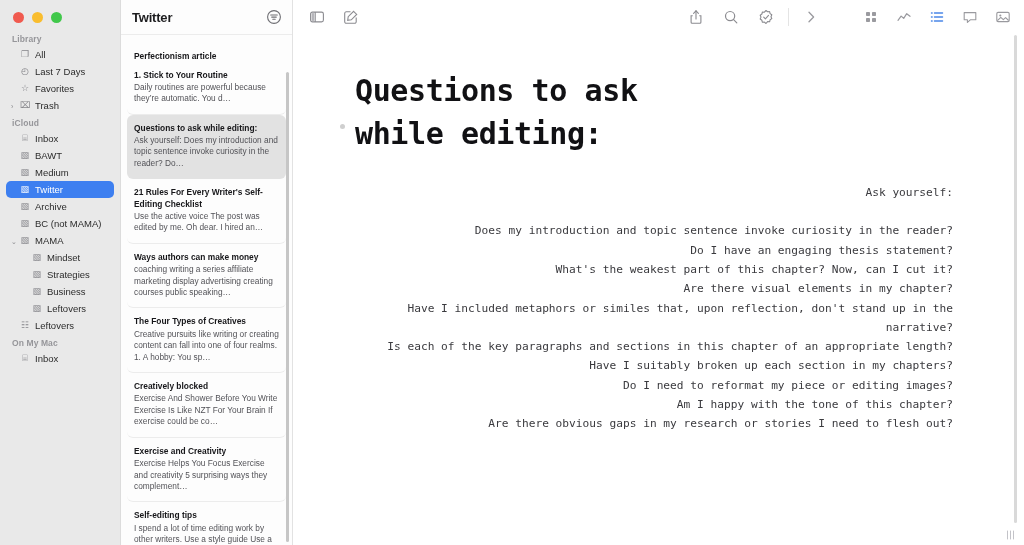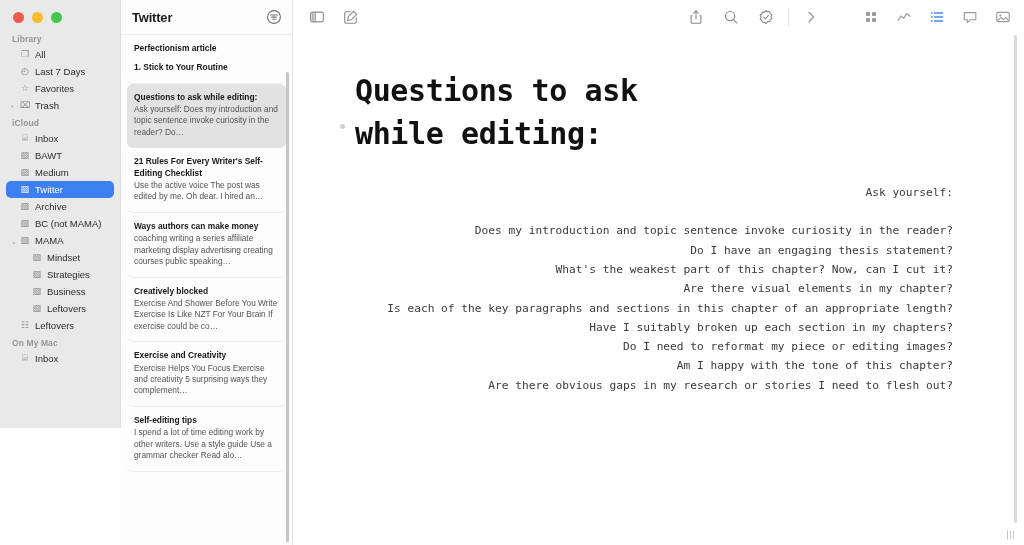--- a/index.html
+++ b/index.html
@@ -5,21 +5,21 @@
   * { margin:0; padding:0; box-sizing:border-box; }
   html, body {
     width:1024px; height:545px;
     font-family:"Liberation Sans", sans-serif;
     background:#ffffff; overflow:hidden;
   }
   #app { width:1024px; height:545px; display:flex; position:relative; }
 
   
   .sidebar {
-    width:121px; height:428px; flex:0 0 121px;
+    width:121px; height:545px; flex:0 0 121px;
     background:#e9e9e9;
     border-right:1px solid #dcdcdc;
     padding-top:0;
     position:relative;
   }
   .traffic { display:flex; gap:8px; padding:12px 0 0 13px; height:30px; align-items:flex-start; }
   .tl { width:11px; height:11px; border-radius:50%; }
   .tl.red{background:#f05a4f;} .tl.yellow{background:#f9bd2e;} .tl.green{background:#41c84b;}
 
   .sb-group { font-size:8.5px; color:#96969a; padding:4px 0 2px 12px; letter-spacing:0.1px; font-weight:600; }
@@ -48,21 +48,21 @@
     background:#fdfdfd; border-right:1px solid #e2e2e2;
     display:flex; flex-direction:column; position:relative;
   }
   .nl-header {
     height:34px; flex:0 0 34px; display:flex; align-items:center;
     justify-content:space-between; padding:0 10px 0 11px;
     background:#fdfdfd;
   }
   .nl-title { font-size:13px; font-weight:700; color:#1d1d1f; letter-spacing:-0.2px; }
   .filter-btn { width:16px; height:16px; }
-  .nl-scroll { flex:1; overflow:hidden; padding:0 0 0 0; position:relative; border-top:1px solid #ececec; }
+  .nl-scroll { flex:1; overflow:hidden; padding:8px 0 0 0; position:relative; border-top:1px solid #ececec; }
   .note {
     margin:0 6px; padding:8px 7px 9px 7px;
     border-bottom:1px solid #ececec; border-radius:6px;
   }
   .note.selected { background:#e2e2e2; border-bottom-color:transparent; }
   .note-title { font-size:8.4px; font-weight:700; color:#17171a; line-height:1.35; margin-bottom:1px; }
   .note-sub { font-size:8.4px; font-weight:700; color:#17171a; line-height:1.35;margin-top:8px; }
   .note-prev { font-size:8.3px; color:#525257; line-height:1.38; }
   .nl-sbar {
     position:absolute; right:3px; top:72px; width:3px; height:470px;
@@ -237,32 +237,37 @@
           <line x1="5.7" y1="8.1" x2="10.3" y2="8.1" stroke-linecap="round"></line>
           <line x1="6.8" y1="10.2" x2="9.2" y2="10.2" stroke-linecap="round"></line>
         </svg>
       </span>
     </div>
     <div class="nl-scroll">
       <div id="notes">
           <div class="note">
             <div class="note-title">Perfectionism article</div>
             <div class="note-sub">1. Stick to Your Routine</div>
+            <div class="note-prev">Daily routines are powerful because they’re automatic. You d…</div>
           </div>
           <div class="note selected">
             <div class="note-title">Questions to ask while editing:</div>
             <div class="note-prev">Ask yourself: Does my introduction and topic sentence invoke curiosity in the reader? Do…</div>
           </div>
           <div class="note">
             <div class="note-title">21 Rules For Every Writer's Self-Editing Checklist</div>
             <div class="note-prev">Use the active voice The post was edited by me. Oh dear. I hired an…</div>
           </div>
           <div class="note">
             <div class="note-title">Ways authors can make money</div>
             <div class="note-prev">coaching writing a series affiliate marketing display advertising creating courses public speaking…</div>
+          </div>
+          <div class="note">
+            <div class="note-title">The Four Types of Creatives</div>
+            <div class="note-prev">Creative pursuits like writing or creating content can fall into one of four realms. 1. A hobby: You sp…</div>
           </div>
           <div class="note">
             <div class="note-title">Creatively blocked</div>
             <div class="note-prev">Exercise And Shower Before You Write Exercise Is Like NZT For Your Brain If exercise could be co…</div>
           </div>
           <div class="note">
             <div class="note-title">Exercise and Creativity</div>
             <div class="note-prev">Exercise Helps You Focus Exercise and creativity 5 surprising ways they complement…</div>
           </div>
           <div class="note">
@@ -362,20 +367,21 @@
       <span class="doc-dot"></span>
       <div class="ed-inner">
         <div class="doc-title">Questions to ask while editing:</div>
         <div class="doc-para">Ask yourself:</div>
         <div class="doc-gap"></div>
         <div id="doc-lines">
             <div class="doc-para">Does my introduction and topic sentence invoke curiosity in the reader?</div>
             <div class="doc-para">Do I have an engaging thesis statement?</div>
             <div class="doc-para">What's the weakest part of this chapter? Now, can I cut it?</div>
             <div class="doc-para">Are there visual elements in my chapter?</div>
+            <div class="doc-para">Have I included metaphors or similes that, upon reflection, don't stand up in the narrative?</div>
             <div class="doc-para">Is each of the key paragraphs and sections in this chapter of an appropriate length?</div>
             <div class="doc-para">Have I suitably broken up each section in my chapters?</div>
             <div class="doc-para">Do I need to reformat my piece or editing images?</div>
             <div class="doc-para">Am I happy with the tone of this chapter?</div>
             <div class="doc-para">Are there obvious gaps in my research or stories I need to flesh out?</div>
           </div>
       </div>
     </div>
     <div class="ed-sbar"></div>
     <span class="grip">

